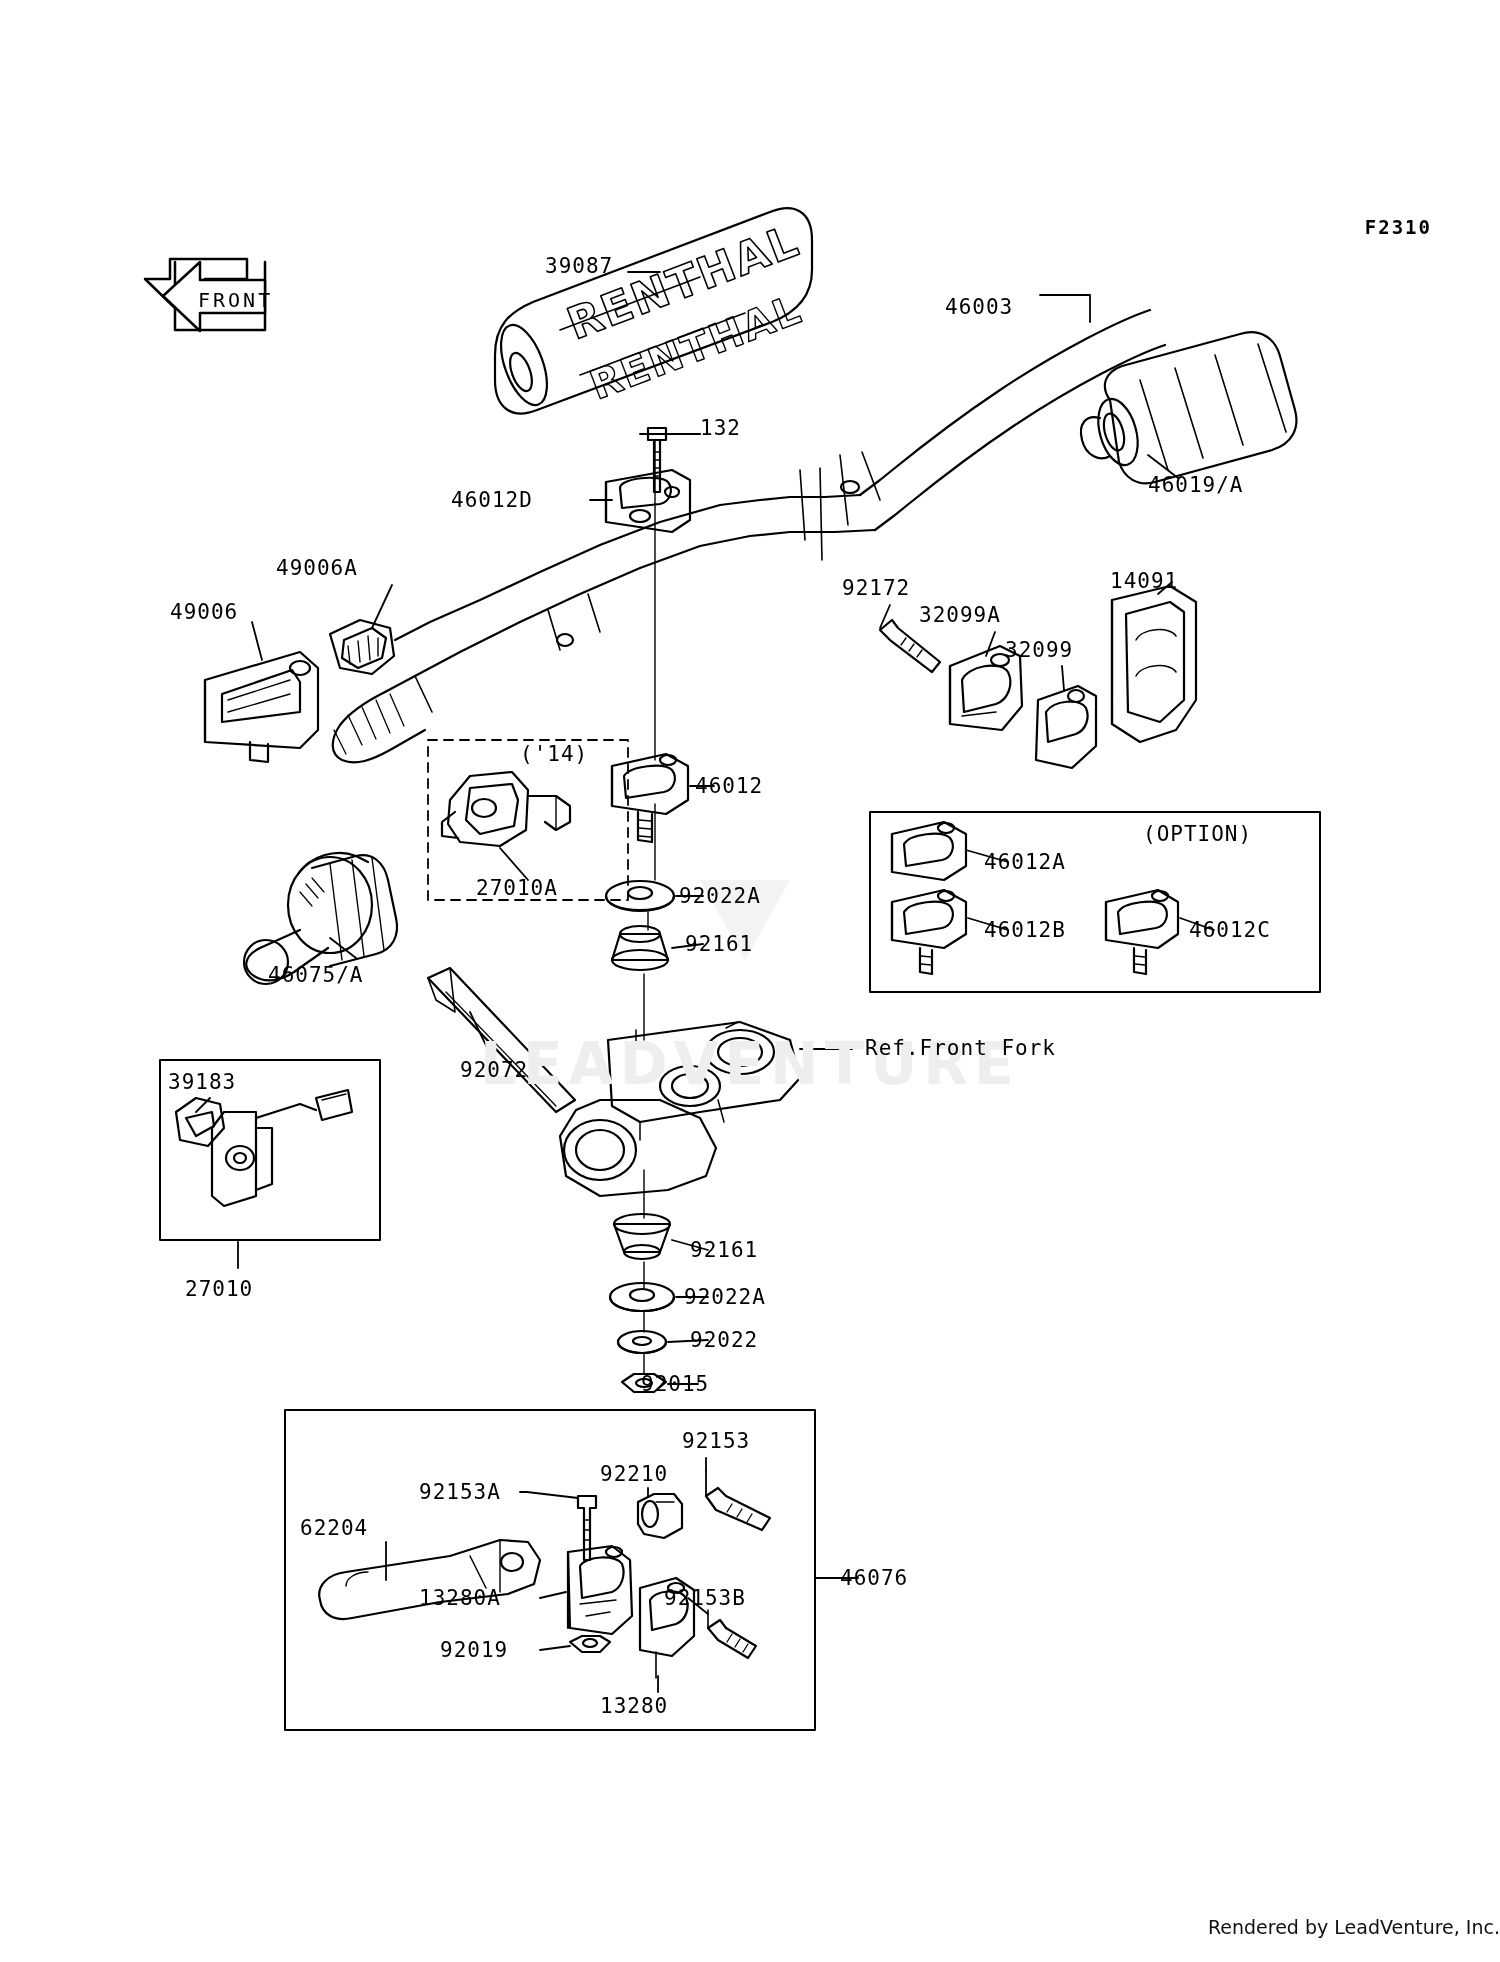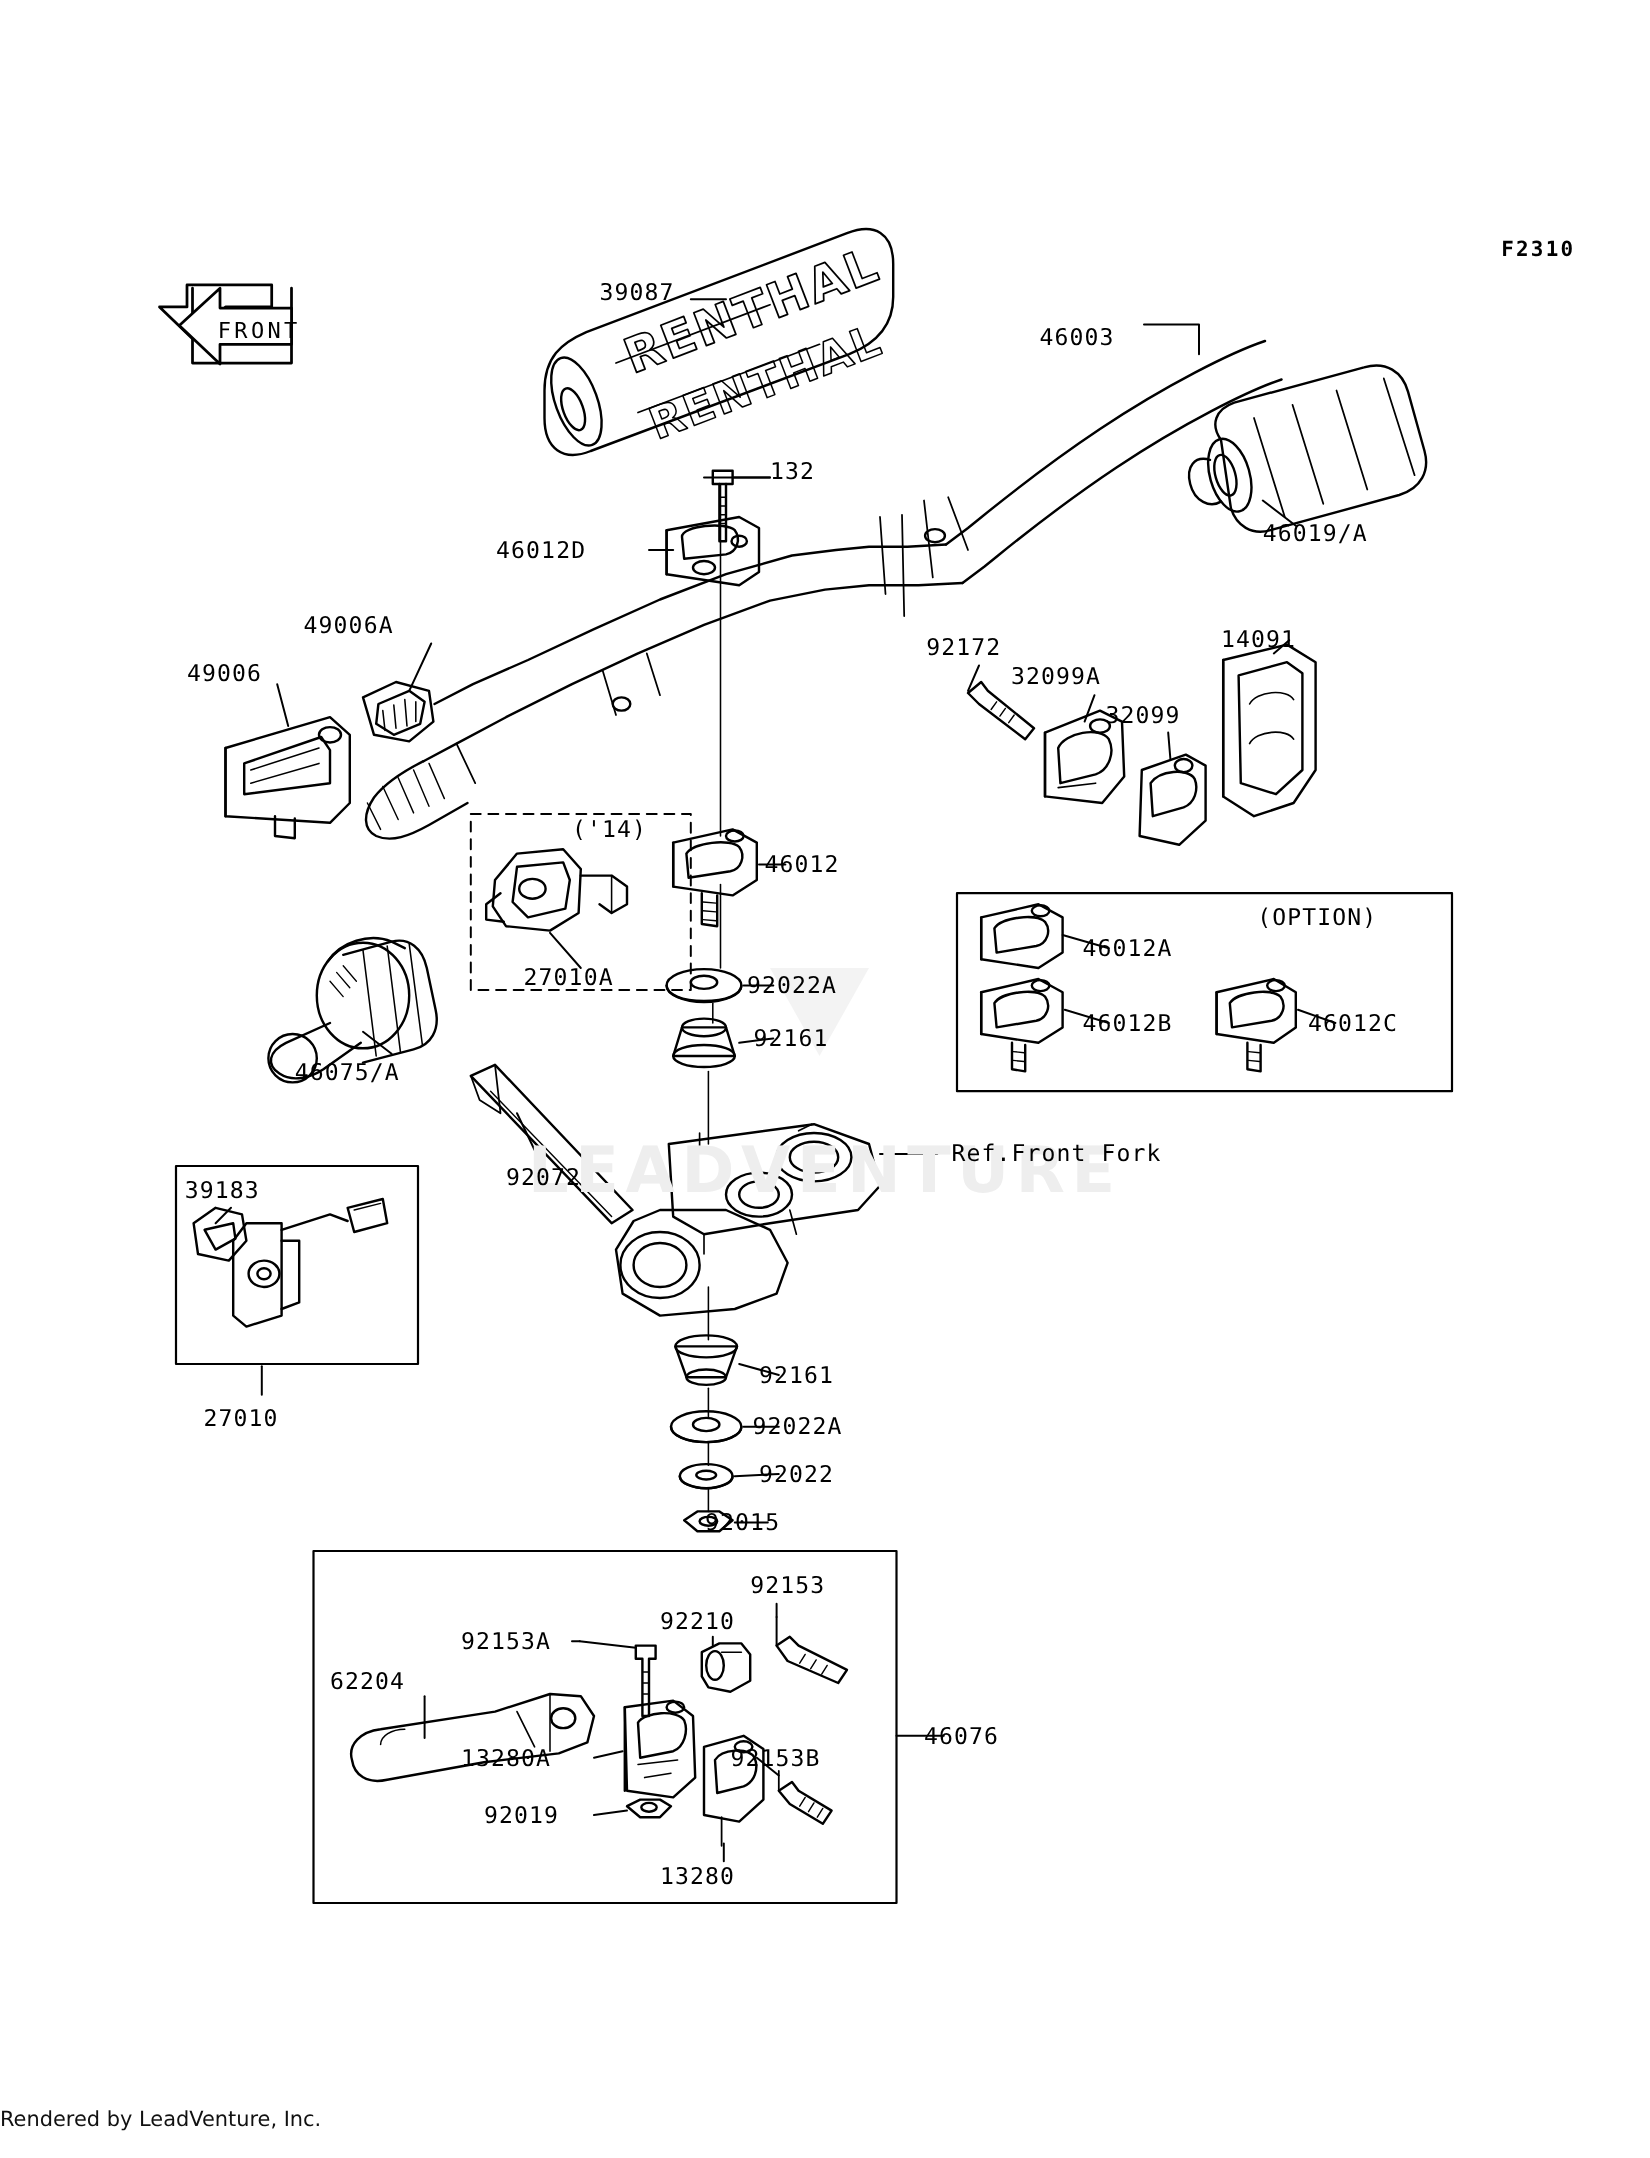--- a/index.html
+++ b/index.html
@@ -37,21 +37,21 @@
     top: 216px;
     font-size: 19px;
     font-weight: bold;
     letter-spacing: 2px;
   }
   .footer {
     position: absolute;
     left: 0;
     right: 0;
     bottom: 24px;
-    text-align: left;
+    text-align: right;
     font-family: "DejaVu Sans", sans-serif;
     font-size: 19px;
     color: #111;
   }
   .watermark {
     position: absolute;
     left: 480px;
     top: 1030px;
     font-family: "DejaVu Sans", sans-serif;
     font-size: 58px;

